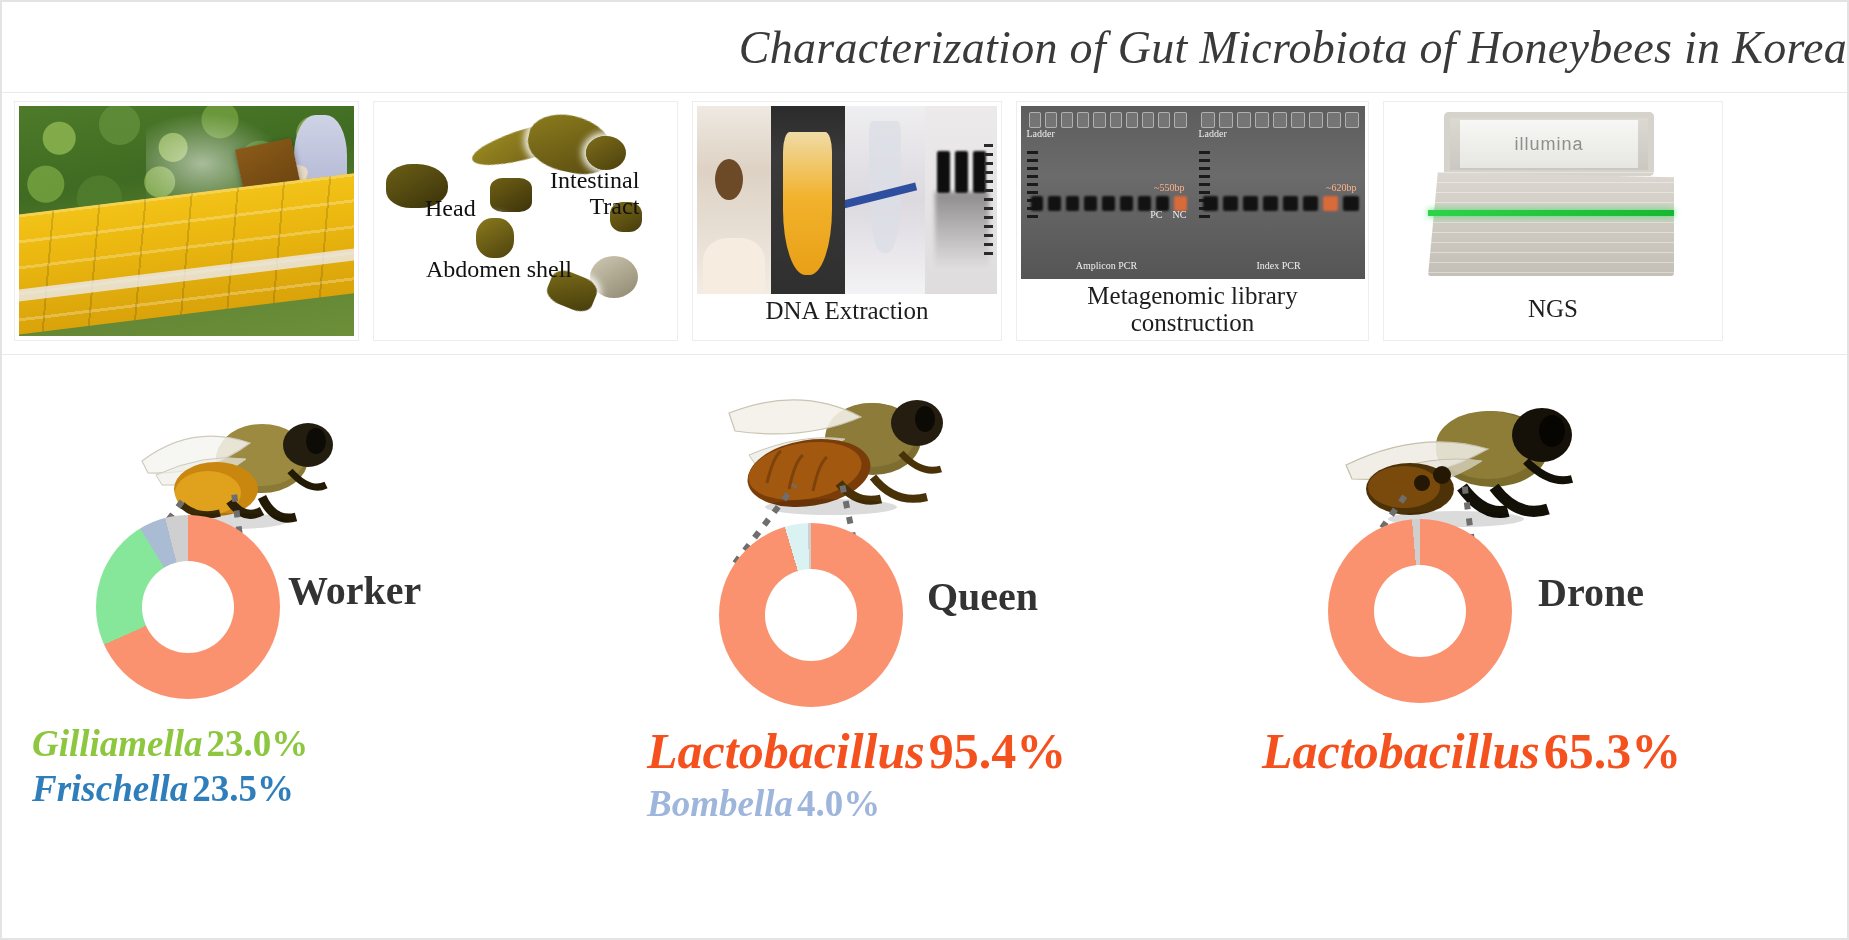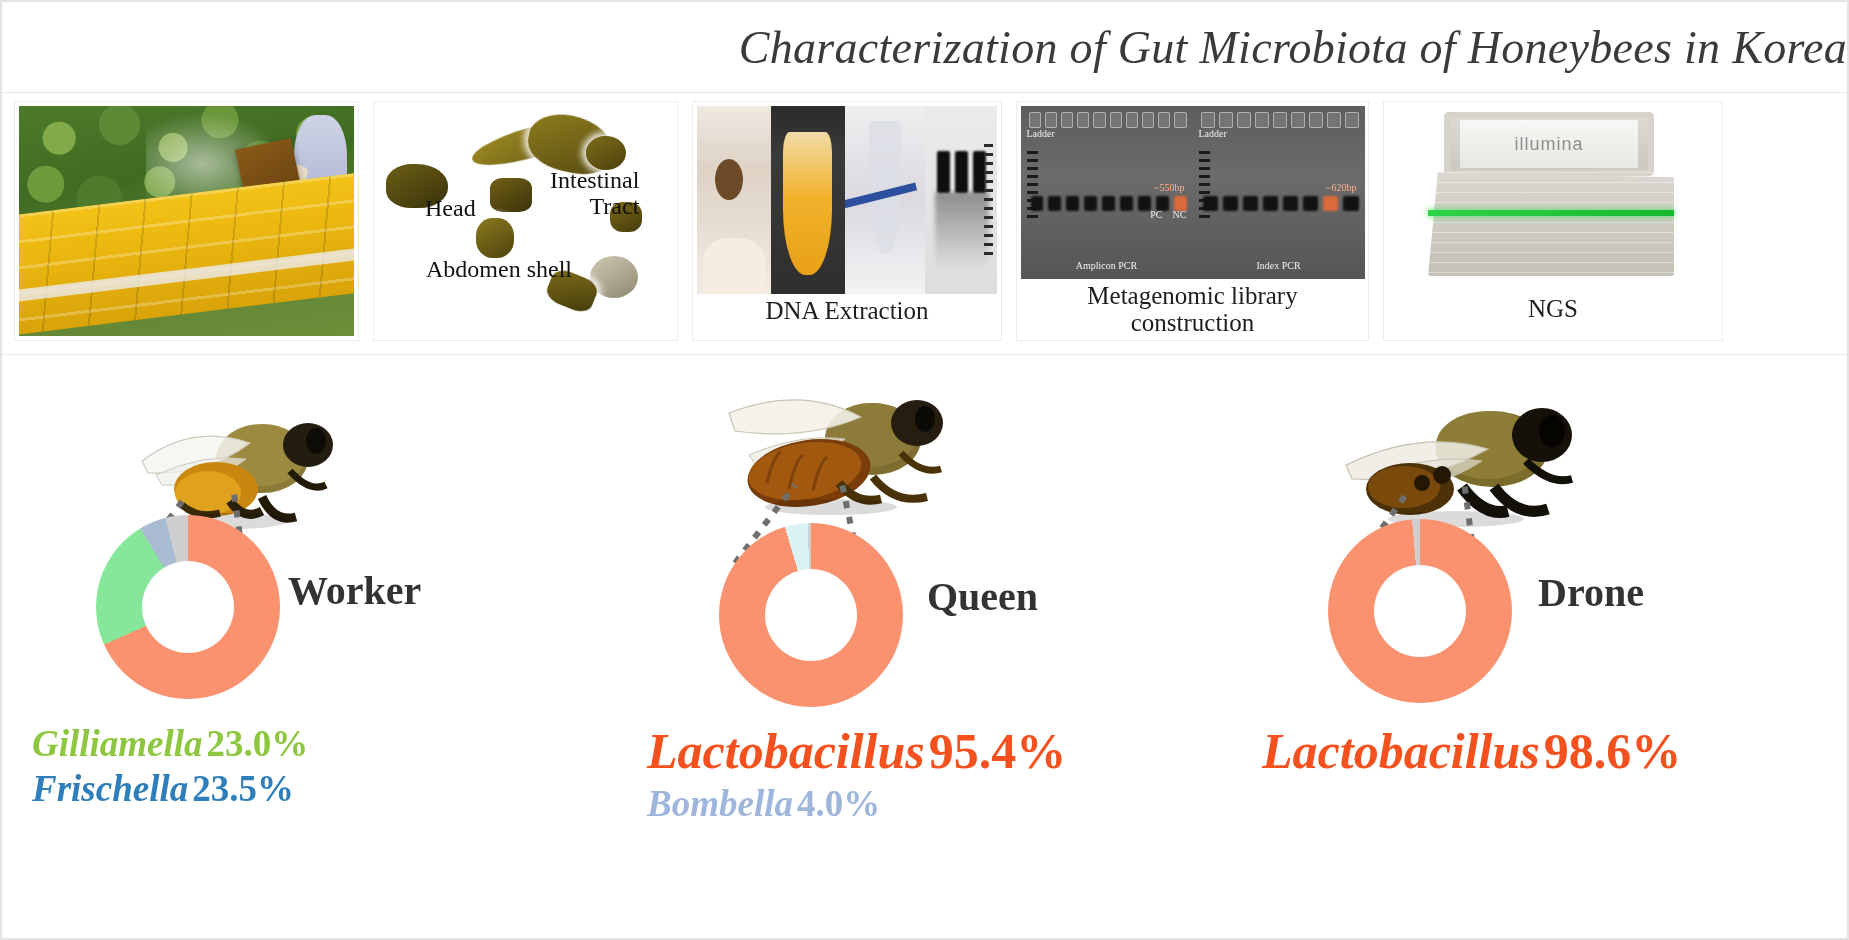--- a/index.html
+++ b/index.html
@@ -443,18 +443,18 @@
         <path d="M6 102 L62 24" stroke="#6e6e6e" stroke-width="6" stroke-dasharray="7 9" fill="none"></path>
         <path d="M126 92 L116 16" stroke="#6e6e6e" stroke-width="6" stroke-dasharray="7 9" fill="none"></path>
       </svg>
       <div class="donut dn-d" style="background: conic-gradient(rgb(250, 146, 112) 0deg, rgb(250, 146, 112) 354.96deg, rgb(207, 207, 207) 354.96deg, rgb(207, 207, 207) 360deg);">
           <div class="hole"></div>
         </div>
       <div class="caste-name cn-d">Drone</div>
       <div class="taxa">
         <div class="taxon t-main" style="color: rgb(244, 81, 30);">
           <span class="genus">Lactobacillus</span>
-          <span class="pct">98.6%</span>
+          <span class="pct">65.3%</span>
         </div>
       </div>
     </div>
   </div>
 </div>
 
 </body></html>

